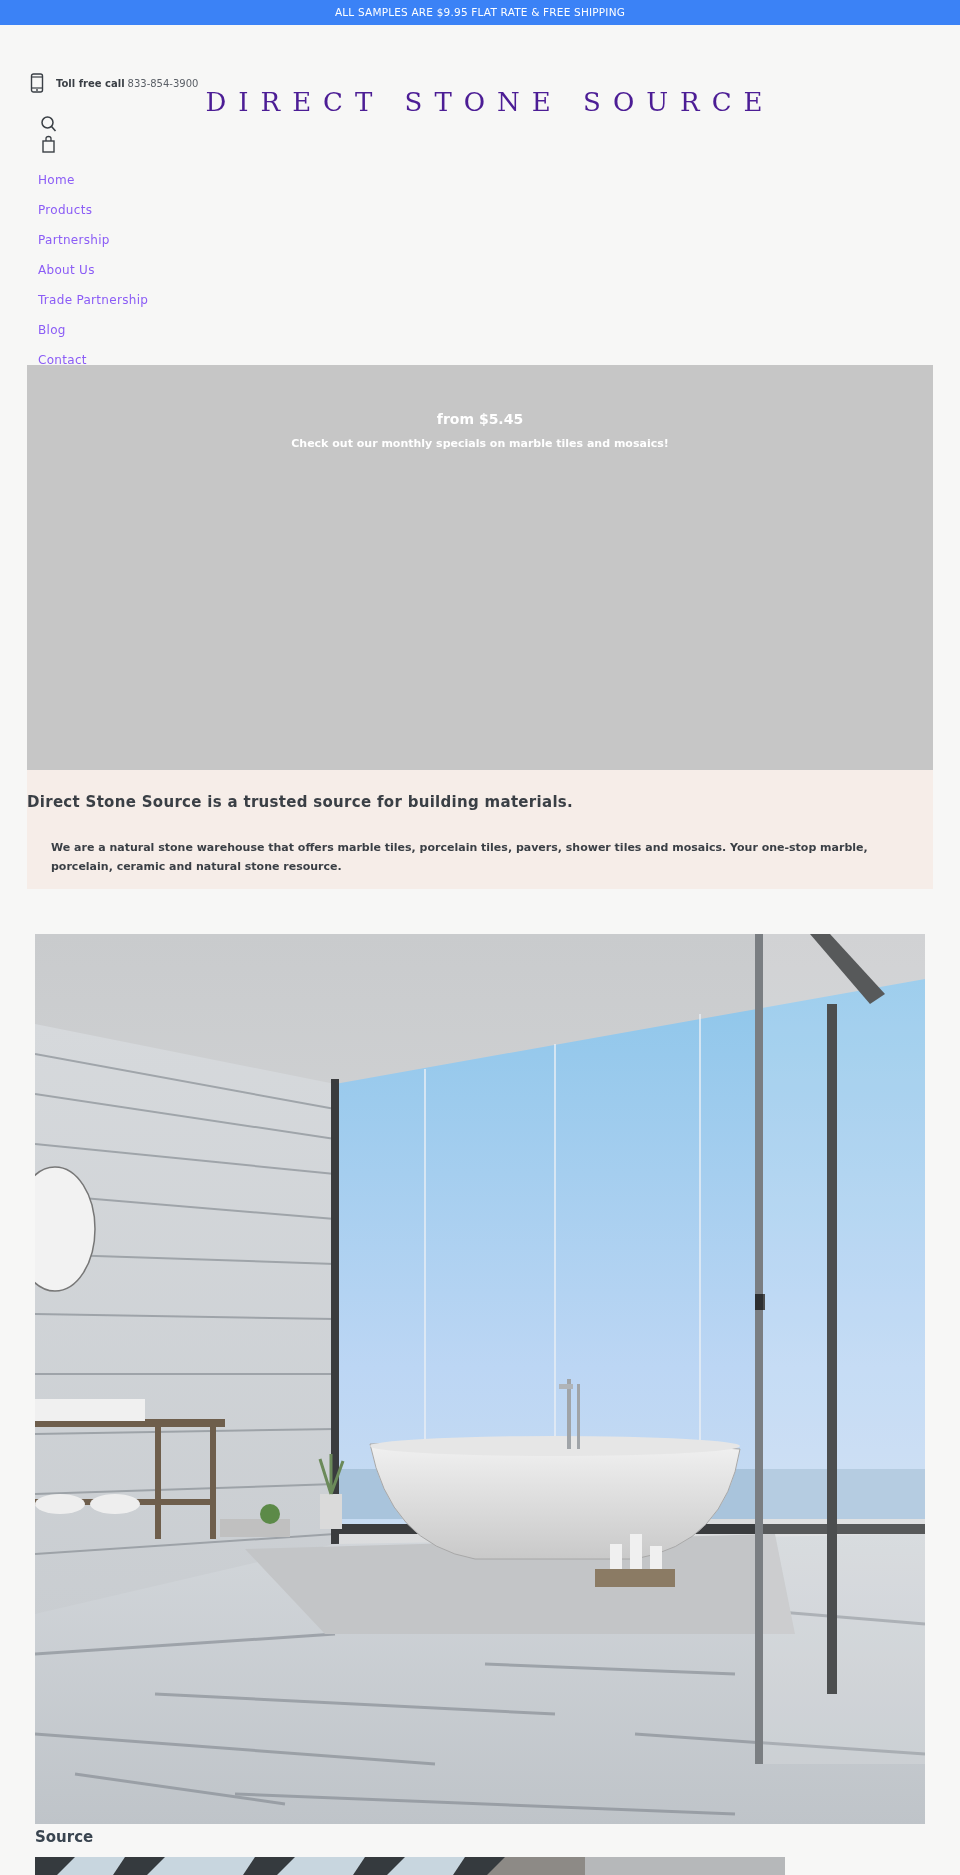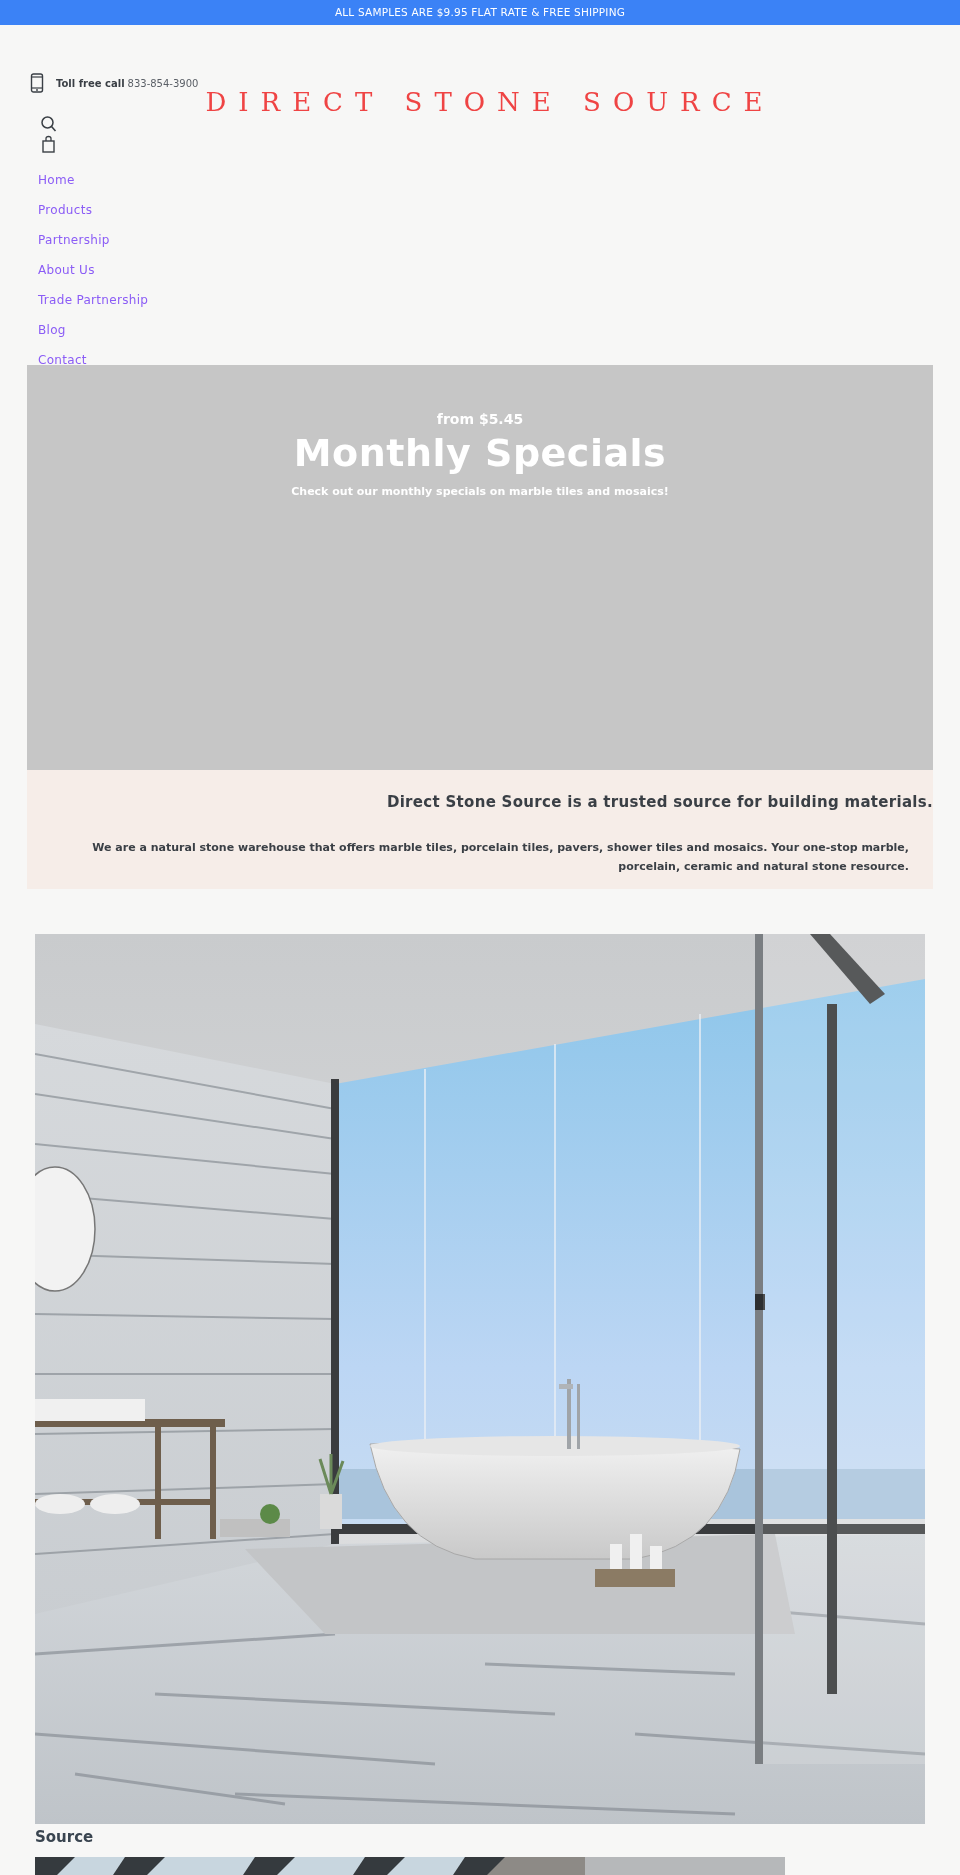--- a/index.html
+++ b/index.html
@@ -7,35 +7,35 @@
   body { font-family: "DejaVu Sans", sans-serif; color: #3a3f45; height: 1875px; overflow: hidden; position: relative; }
 
   .announcement { height: 25px; background: #3b82f6; color: #ffffff; font-size: 10.5px; text-align: center; line-height: 25px; letter-spacing: 0.2px; }
 
   .header { position: relative; height: 340px; }
   .contact { position: absolute; left: 30px; top: 48px; display: flex; align-items: center; font-size: 10px; }
   .contact .phone-icon { width: 14px; height: 20px; margin-right: 12px; }
   .contact b { font-weight: bold; color: #3a3f45; margin-right: 3px; }
   .contact .num { color: #5a5f66; }
 
-  .logo { position: absolute; left: 0; right: 0; top: 62px; text-align: center; font-family: "DejaVu Serif", serif; font-size: 26px; letter-spacing: 12px; color: #ef4444; padding-left: 20px; font-weight: normal; }
+  .logo { position: absolute; left: 0; right: 0; top: 62px; text-align: center; font-family: "DejaVu Serif", serif; font-size: 26px; letter-spacing: 12px; color: #4c1d95; padding-left: 20px; font-weight: normal; }
 
   .icon-btn { position: absolute; left: 40px; width: 18px; height: 18px; cursor: pointer; }
   .search-btn { top: 90px; }
   .cart-btn { top: 110px; }
 
   .nav { position: absolute; left: 38px; top: 148px; list-style: none; }
   .nav li { height: 30px; font-size: 12px; color: #8b5cf6; cursor: pointer; letter-spacing: 0.3px; }
 
   .hero { position: absolute; left: 27px; top: 365px; width: 906px; height: 416px; background: #c6c6c6; text-align: center; color: #ffffff; }
   .hero .price { margin-top: 46px; font-size: 14px; font-weight: bold; }
   .hero h1 { font-size: 38px; font-weight: bold; margin-top: 4px; letter-spacing: 0.5px; }
   .hero .sub { font-size: 11px; font-weight: bold; margin-top: 10px; }
 
-  .intro { position: absolute; left: 27px; top: 770px; width: 906px; height: 119px; background: #f6ede8; text-align: right; }
+  .intro { position: absolute; left: 27px; top: 770px; width: 906px; height: 119px; background: #f6ede8; text-align: left; }
   .intro h2 { font-size: 15px; font-weight: bold; margin-top: 23px; color: #3a3f45; letter-spacing: 0.3px; }
   .intro p { font-size: 11px; font-weight: bold; line-height: 19px; margin: 27px 24px 0; color: #3a3f45; }
 
   .collection { position: absolute; left: 35px; top: 934px; width: 890px; height: 890px; overflow: hidden; cursor: pointer; }
   .collection-label { position: absolute; left: 35px; top: 1828px; font-size: 15px; font-weight: bold; color: #3a4550; cursor: pointer; }
   .collection2 { position: absolute; left: 35px; top: 1857px; width: 750px; height: 30px; overflow: hidden; cursor: pointer; }
 </style>
 </head>
 <body>
 
@@ -76,21 +76,20 @@
     <li>Partnership</li>
     <li>About Us</li>
     <li>Trade Partnership</li>
     <li>Blog</li>
     <li>Contact</li>
   </ul>
 </div>
 
 <section class="hero">
   <div class="price">from $5.45</div>
-  <h1>Monthly Specials</h1>
   <div class="sub">Check out our monthly specials on marble tiles and mosaics!</div>
 </section>
 
 <section class="intro">
   <h2>Direct Stone Source is a trusted source for building materials.</h2>
   <p>We are a natural stone warehouse that offers marble tiles, porcelain tiles, pavers, shower tiles and mosaics. Your one-stop marble, porcelain, ceramic and natural stone resource.</p>
 </section>
 
 <div class="collection">
   <svg width="890" height="890" viewBox="0 0 890 890">

